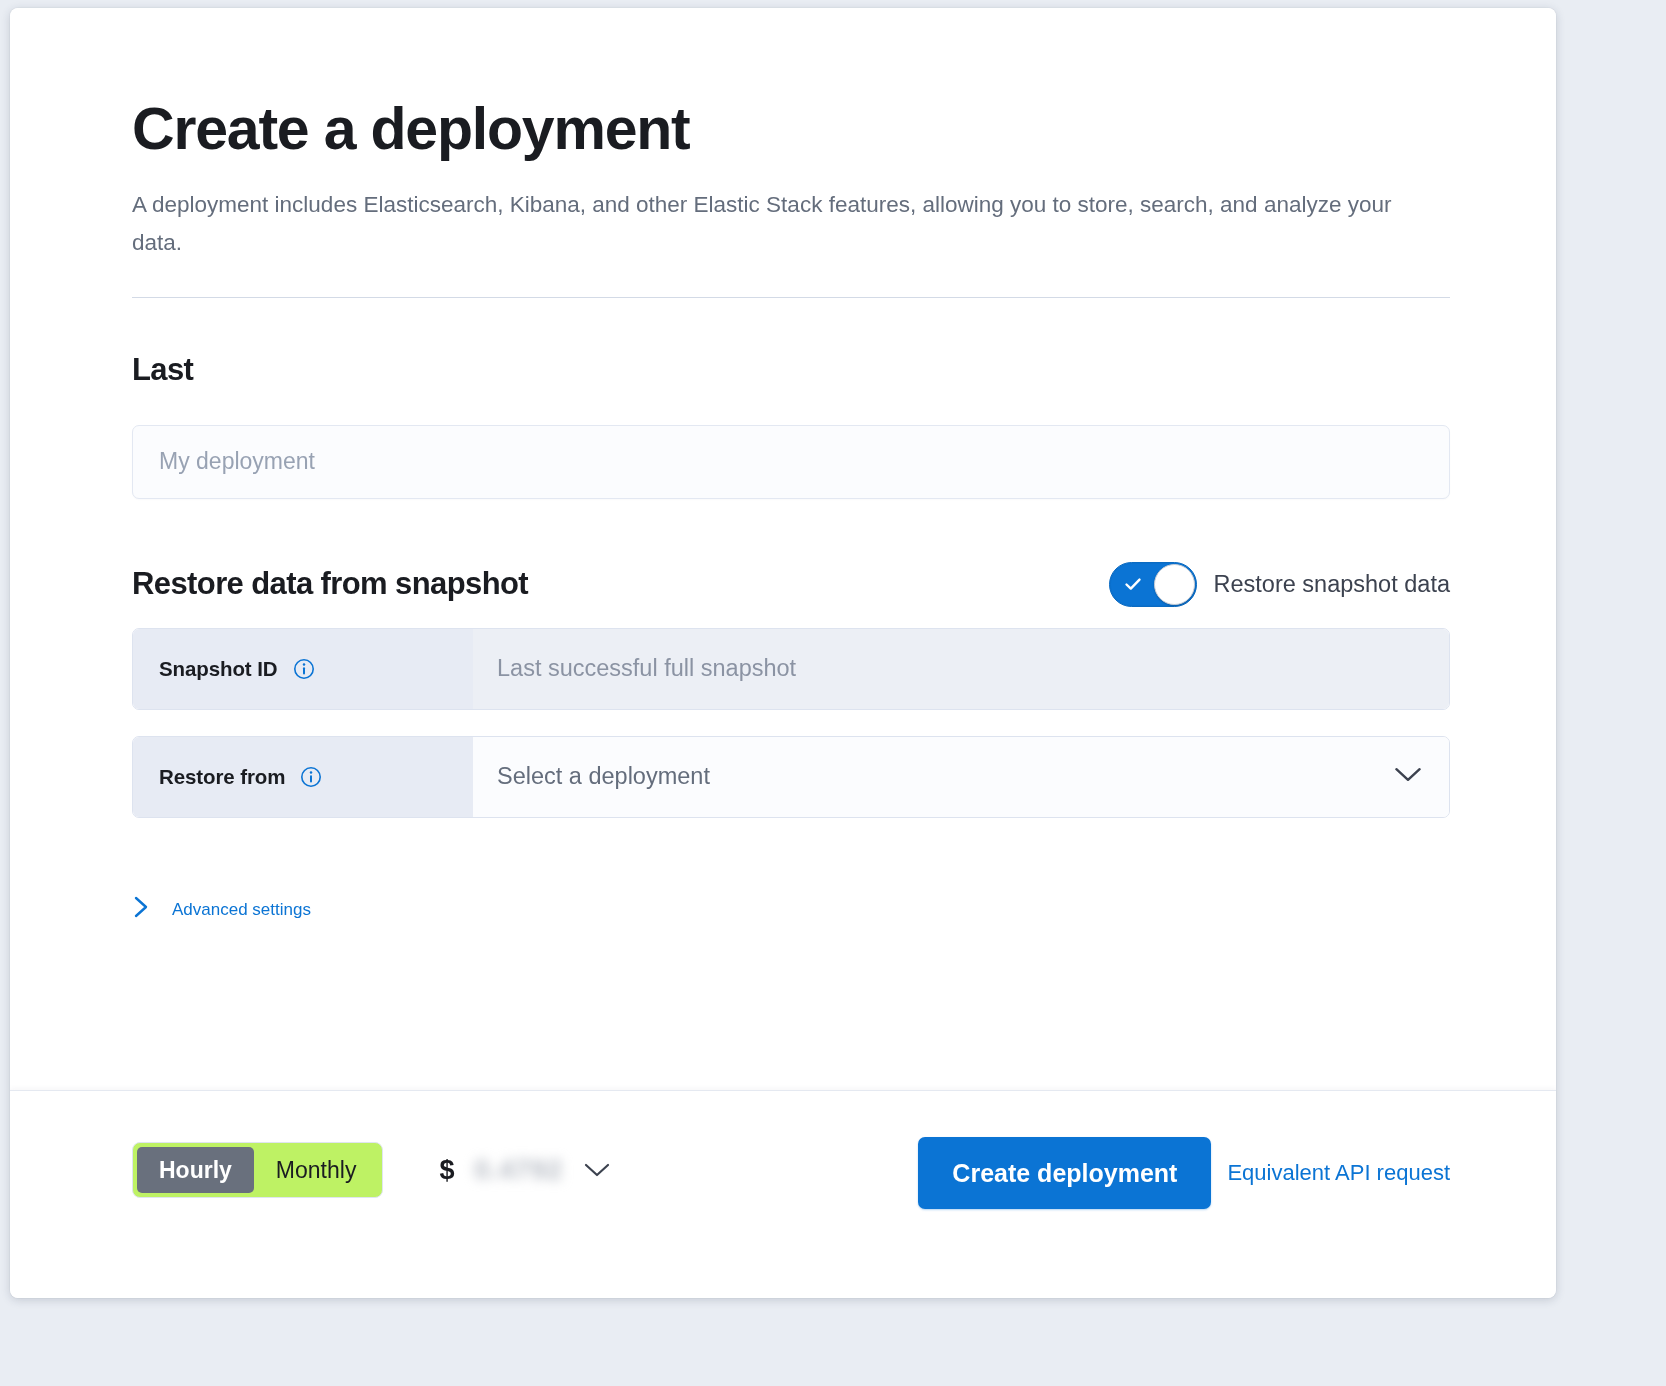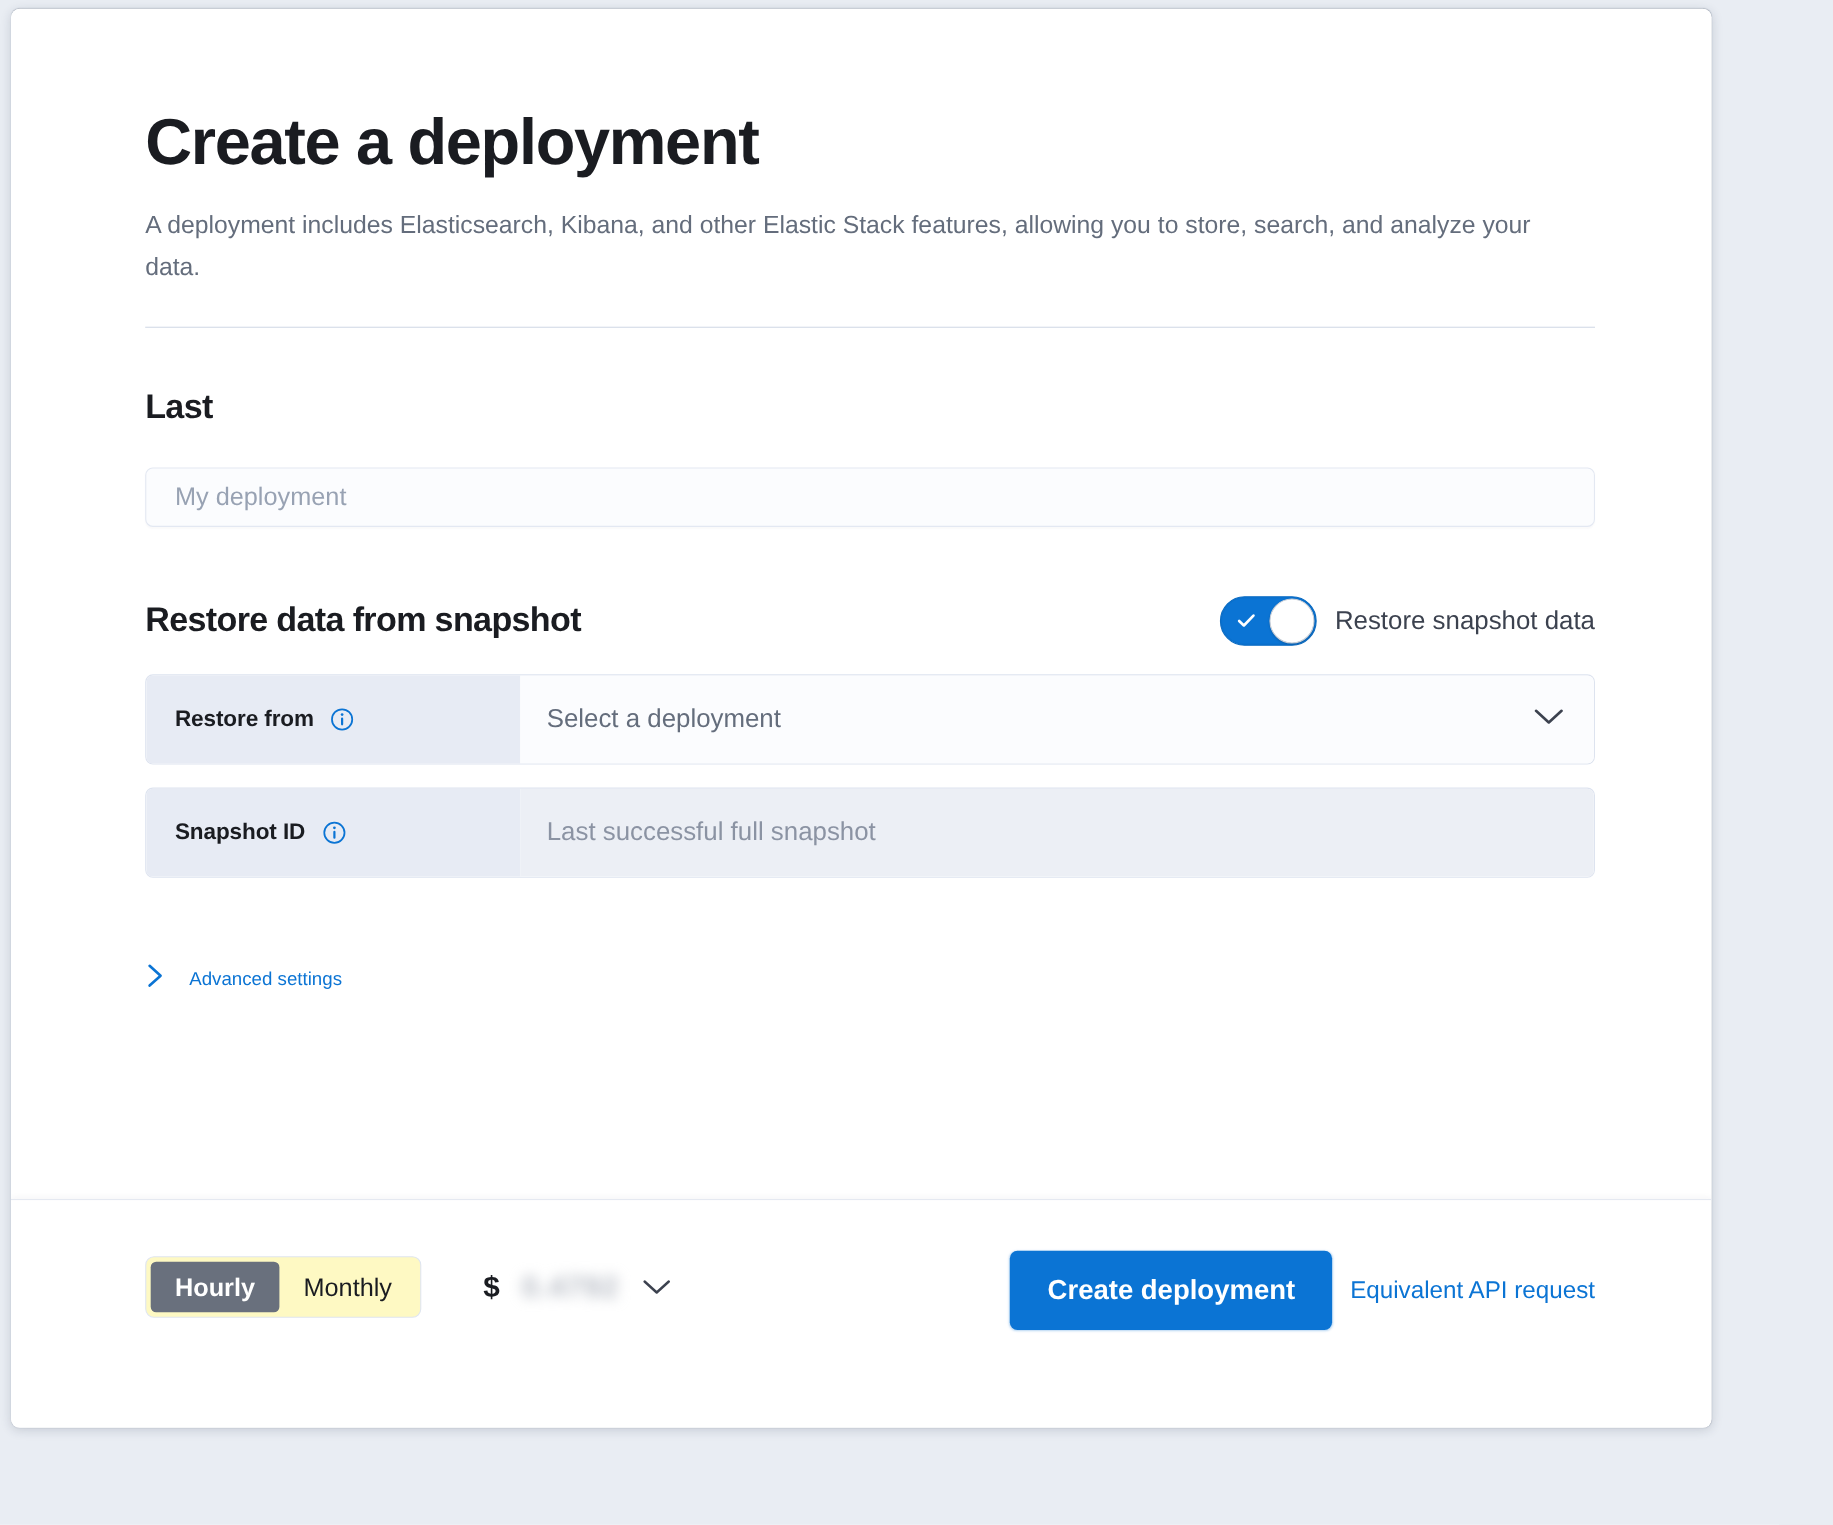--- a/index.html
+++ b/index.html
@@ -65,21 +65,21 @@
     font-weight: 700;
     letter-spacing: -0.6px;
     color: #1a1c21;
   }
 
   .name-title { margin-top: 54px; }
 
   .text-input {
     margin-top: 37px;
     width: 1318px;
-    height: 54px;
+    height: 74px;
     border-radius: 7px;
     border: 1px solid #e3e8f2;
     background: #fbfcfe;
     display: flex;
     align-items: center;
     padding: 0 26px;
     font-size: 23px;
     color: #98a2b3;
     box-shadow: 0 1px 1px rgba(152,162,179,0.05);
   }
@@ -217,21 +217,21 @@
     left: 0; top: 51px;
     display: flex;
     align-items: center;
     gap: 56px;
   }
 
   .segmented {
     display: flex;
     border: 1px solid #dfe5f0;
     border-radius: 8px;
-    background: #fef9c3;
+    background: #bef264;
     padding: 4px;
     height: 56px;
     align-items: stretch;
   }
   .seg-btn {
     display: flex; align-items: center; justify-content: center;
     padding: 0 22px;
     font-size: 23px;
     border-radius: 5px;
     color: #1a1c21;
@@ -320,20 +320,36 @@
               <svg viewBox="0 0 20 20" width="20" height="20" fill="none" stroke="#ffffff" stroke-width="2.4" stroke-linecap="round" stroke-linejoin="round">
                   <path d="M3.5 10.5 L7.8 14.6 L16.5 5.6"></path>
                 </svg>
             </span>
             <span class="knob"></span>
           </div>
           <span class="toggle-label">Restore snapshot data</span>
         </div>
       </div>
 
+      <div class="form-row">
+        <div class="row-label">
+          <span>Snapshot ID</span>
+          <span class="info-icon">
+            <svg viewBox="0 0 22 22" width="22" height="22">
+                <circle cx="11" cy="11" r="9.2" fill="none" stroke="#0b74d4" stroke-width="1.6"></circle>
+                <circle cx="11" cy="6.6" r="1.25" fill="#0b74d4"></circle>
+                <rect x="10" y="9.3" width="2" height="7.2" rx="1" fill="#0b74d4"></rect>
+              </svg>
+          </span>
+        </div>
+        <div class="row-field disabled">
+          <span class="value">Last successful full snapshot</span>
+        </div>
+      </div>
+
       <div class="form-row first">
         <div class="row-label">
           <span>Restore from</span>
           <span class="info-icon">
             <svg viewBox="0 0 22 22" width="22" height="22">
                 <circle cx="11" cy="11" r="9.2" fill="none" stroke="#0b74d4" stroke-width="1.6"></circle>
                 <circle cx="11" cy="6.6" r="1.25" fill="#0b74d4"></circle>
                 <rect x="10" y="9.3" width="2" height="7.2" rx="1" fill="#0b74d4"></rect>
               </svg>
           </span>
@@ -341,36 +357,20 @@
         <div class="row-field">
           <span class="value">Select a deployment</span>
           <span class="chev">
             <svg viewBox="0 0 28 18" width="30" height="19" fill="none" stroke="#3c424f" stroke-width="2.3" stroke-linecap="round" stroke-linejoin="round">
                 <path d="M3 4 L14 14 L25 4"></path>
               </svg>
           </span>
         </div>
       </div>
 
-      <div class="form-row">
-        <div class="row-label">
-          <span>Snapshot ID</span>
-          <span class="info-icon">
-            <svg viewBox="0 0 22 22" width="22" height="22">
-                <circle cx="11" cy="11" r="9.2" fill="none" stroke="#0b74d4" stroke-width="1.6"></circle>
-                <circle cx="11" cy="6.6" r="1.25" fill="#0b74d4"></circle>
-                <rect x="10" y="9.3" width="2" height="7.2" rx="1" fill="#0b74d4"></rect>
-              </svg>
-          </span>
-        </div>
-        <div class="row-field disabled">
-          <span class="value">Last successful full snapshot</span>
-        </div>
-      </div>
-
 
       <div class="advanced">
         <span class="chev-right">
           <svg viewBox="0 0 18 26" width="18" height="26" fill="none" stroke="#0b74d4" stroke-width="2.4" stroke-linecap="round" stroke-linejoin="round">
               <path d="M4 4 L14 13 L4 22"></path>
             </svg>
         </span>
         <span>Advanced settings</span>
       </div>
 

